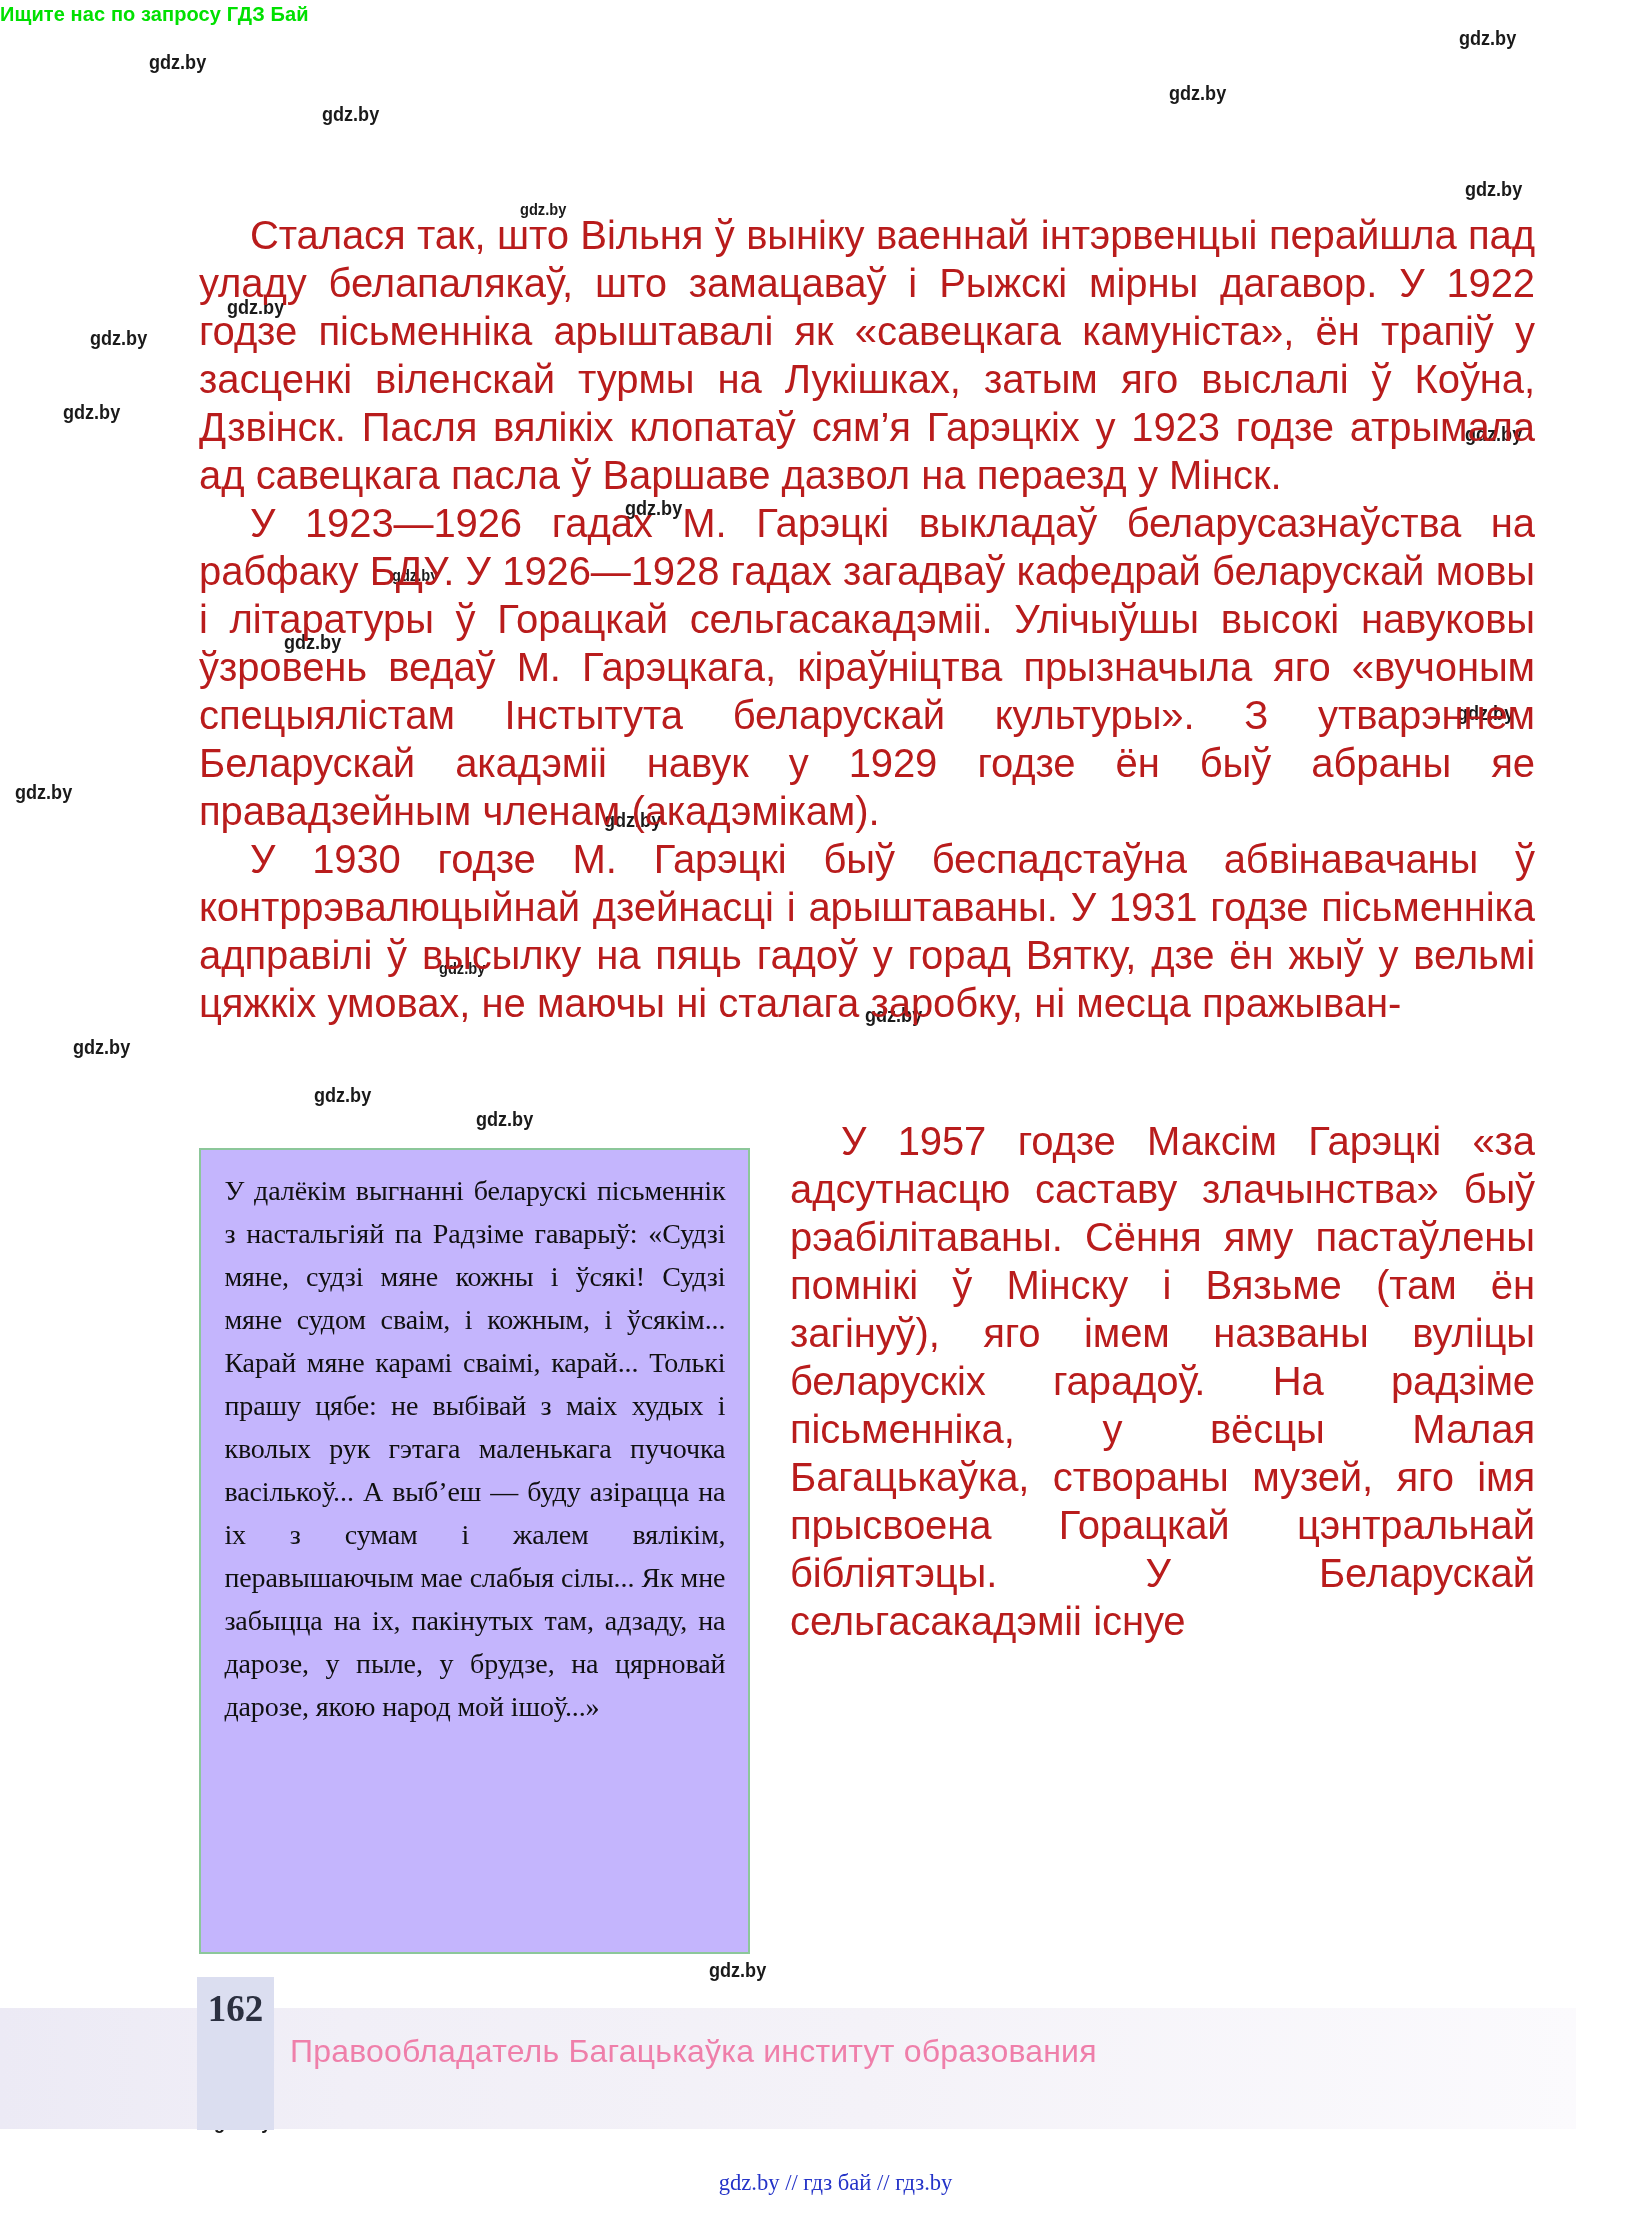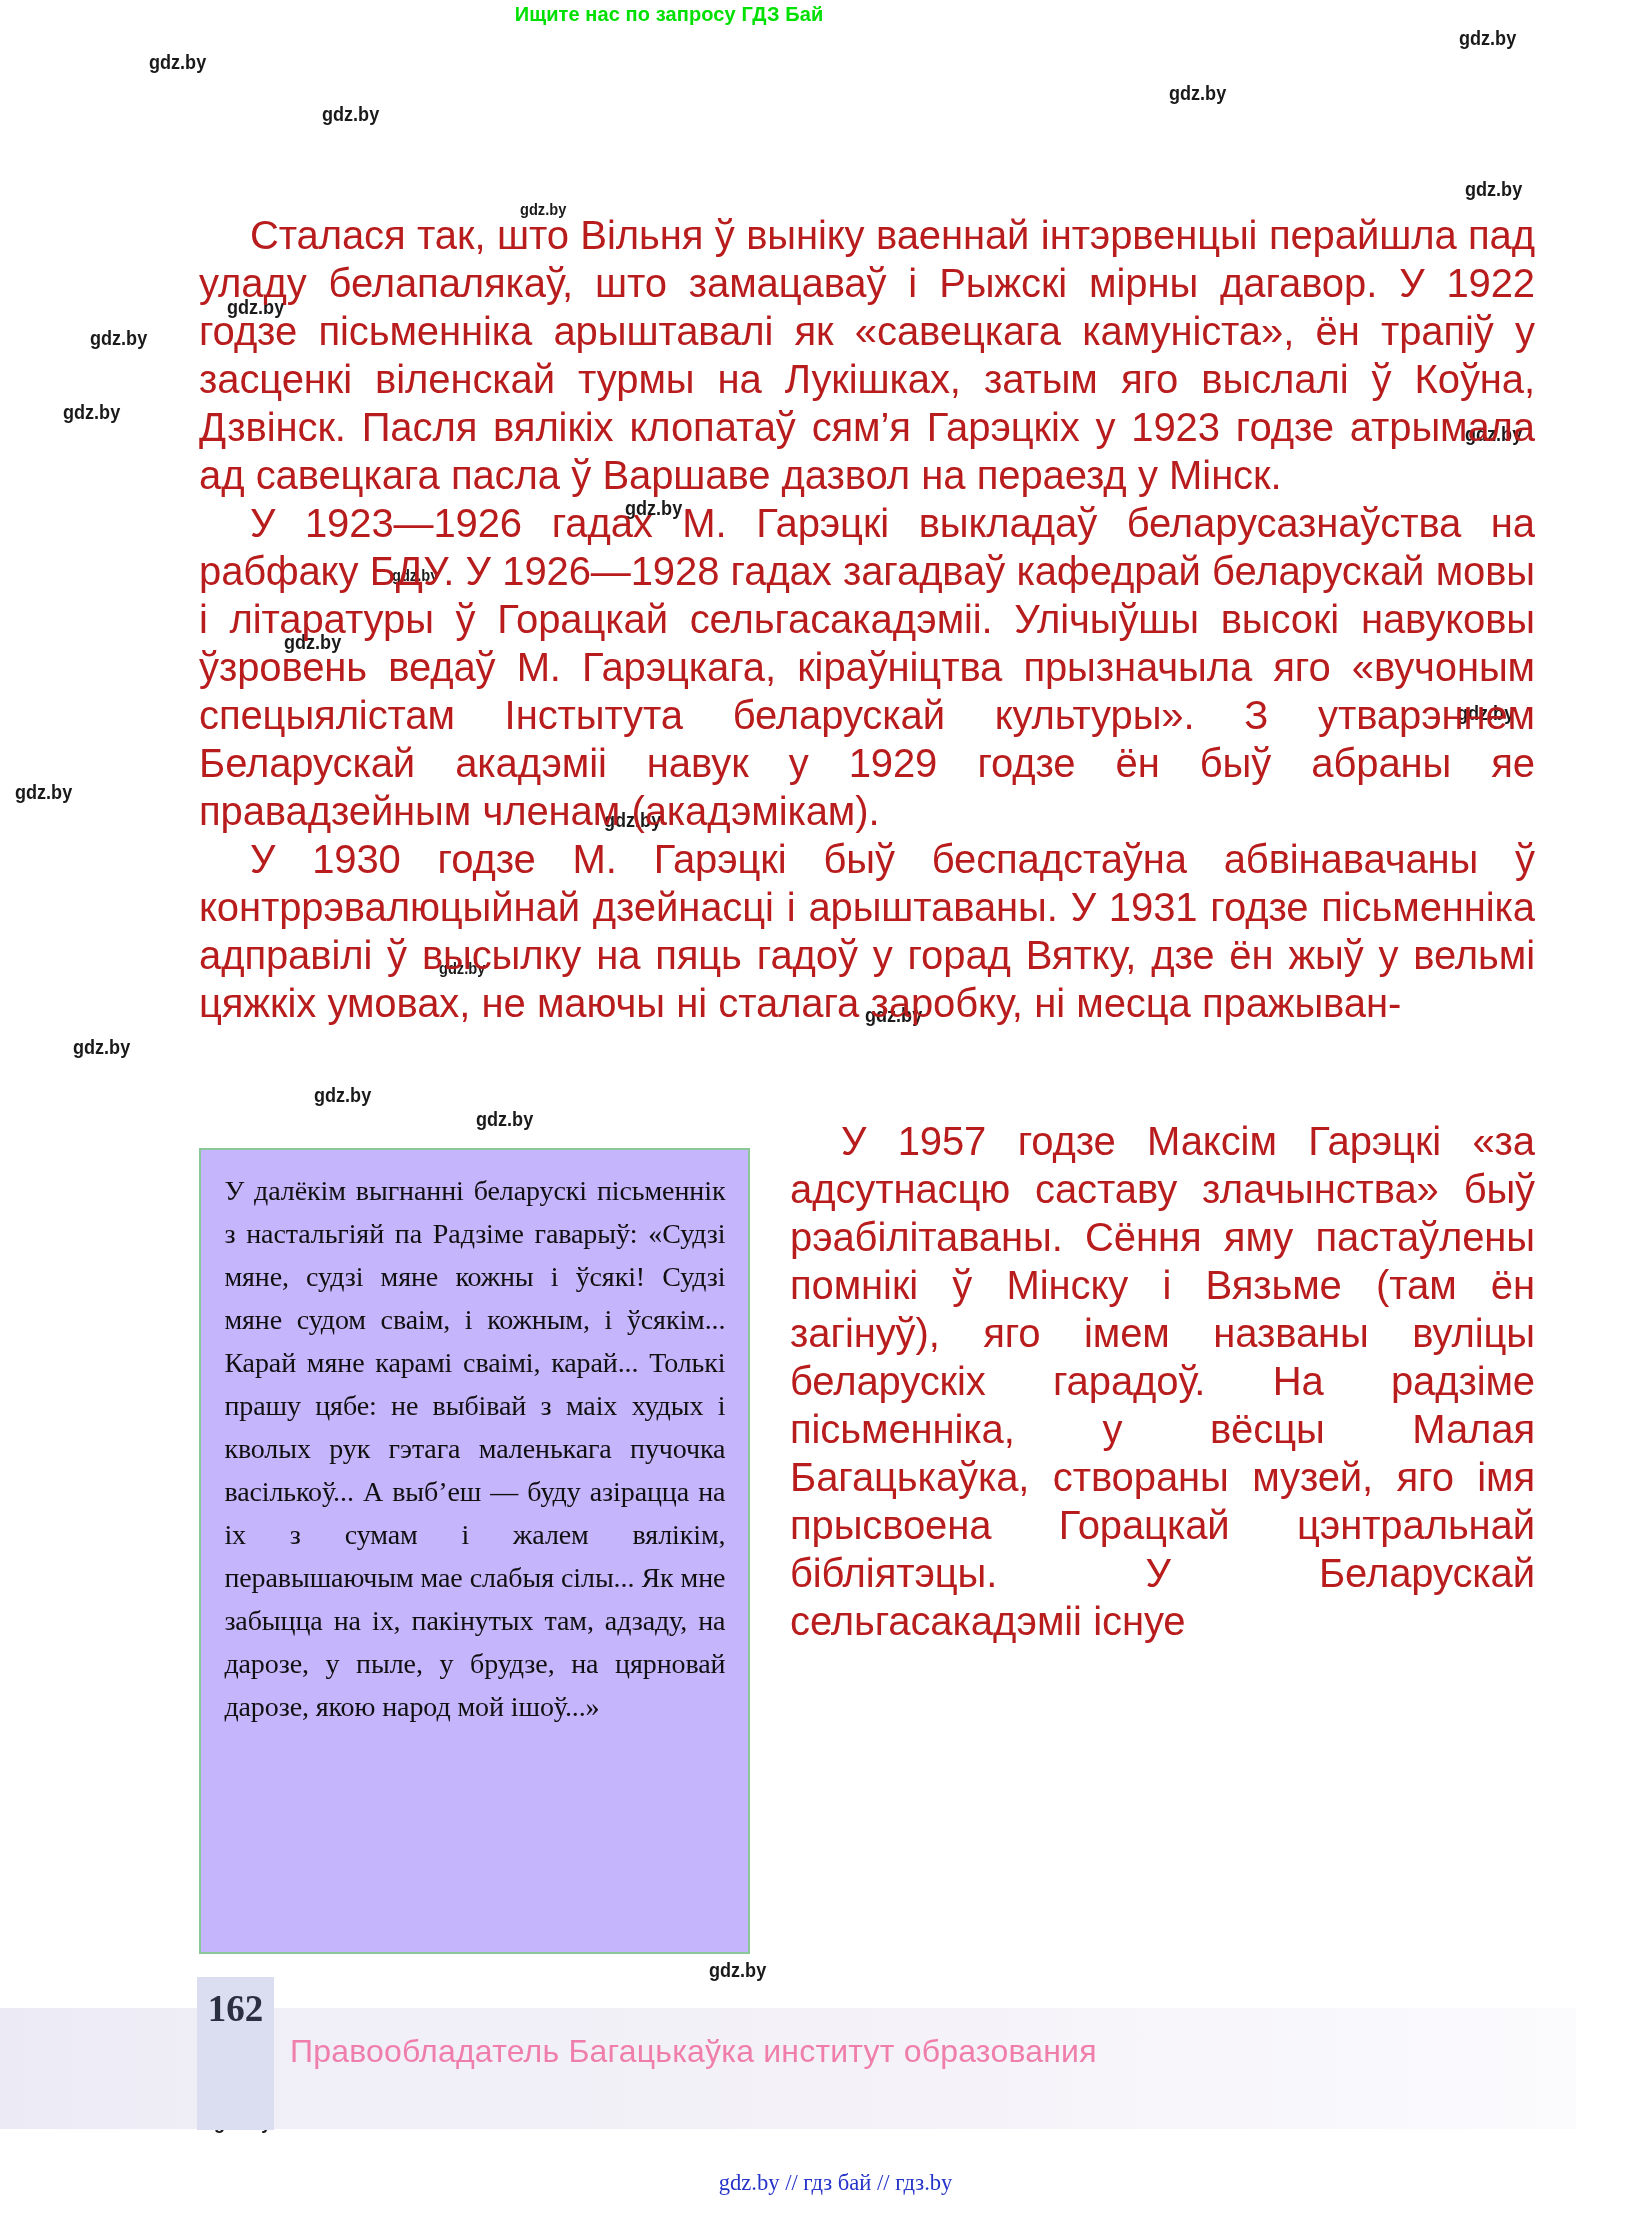--- a/index.html
+++ b/index.html
@@ -19,21 +19,20 @@
     background: #ffffff;
     overflow: hidden;
   }
 
   
   .promo-banner {
     position: absolute;
     top: 3.2px;
     left: 0;
     width: 1338px;
-    text-align: center;
     font-family: "Liberation Sans", "DejaVu Sans", sans-serif;
     font-size: 20px;
     font-weight: 700;
     color: #00e000;
     letter-spacing: 0.1px;
     white-space: nowrap;
   }
 
   
   .wm {

